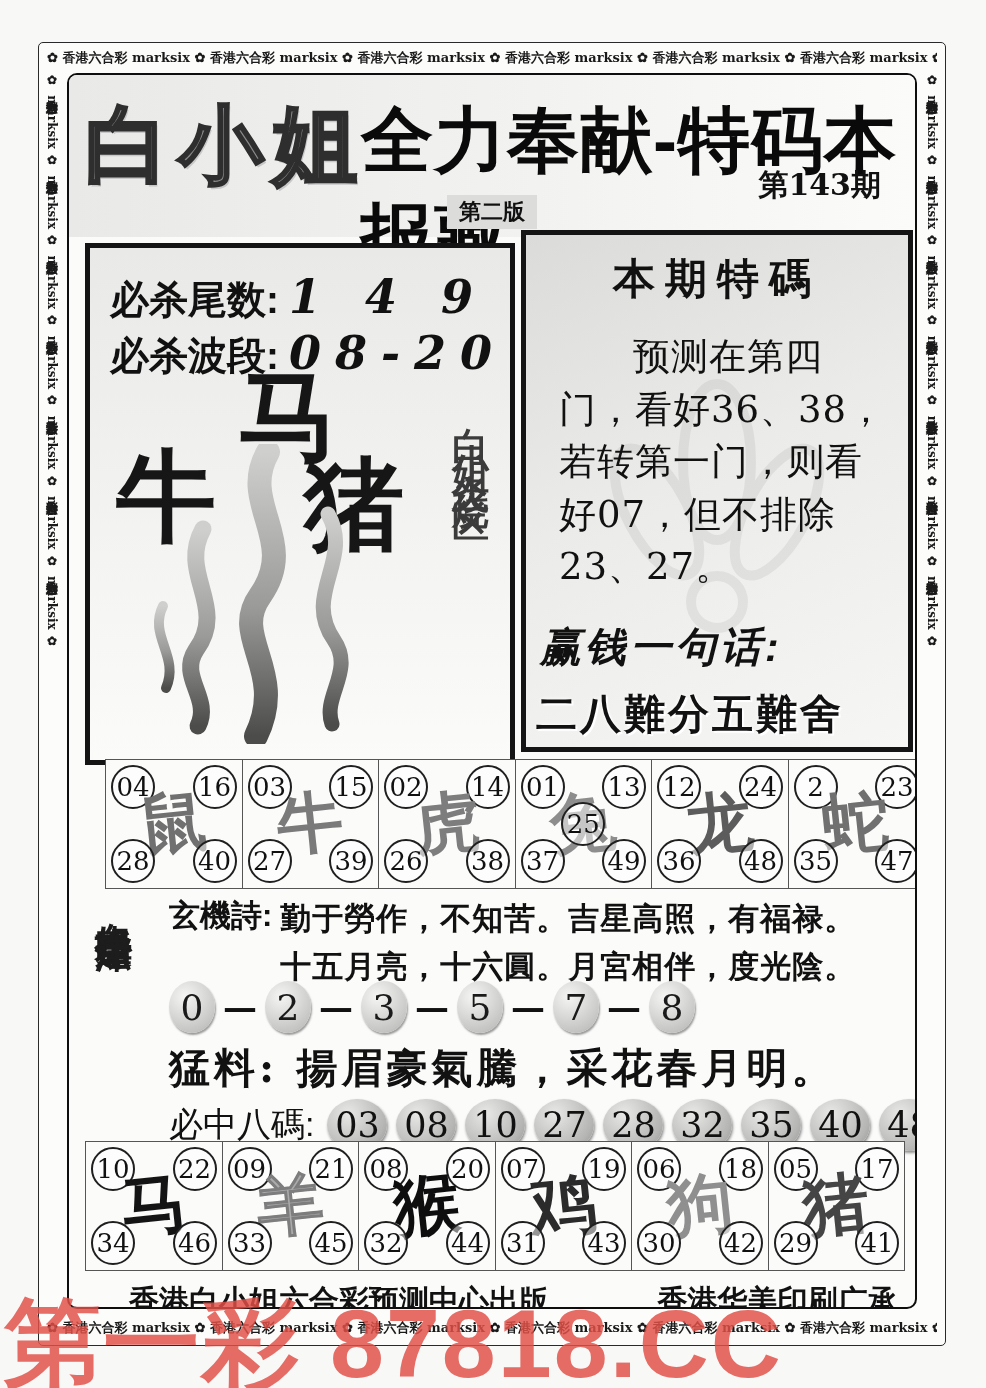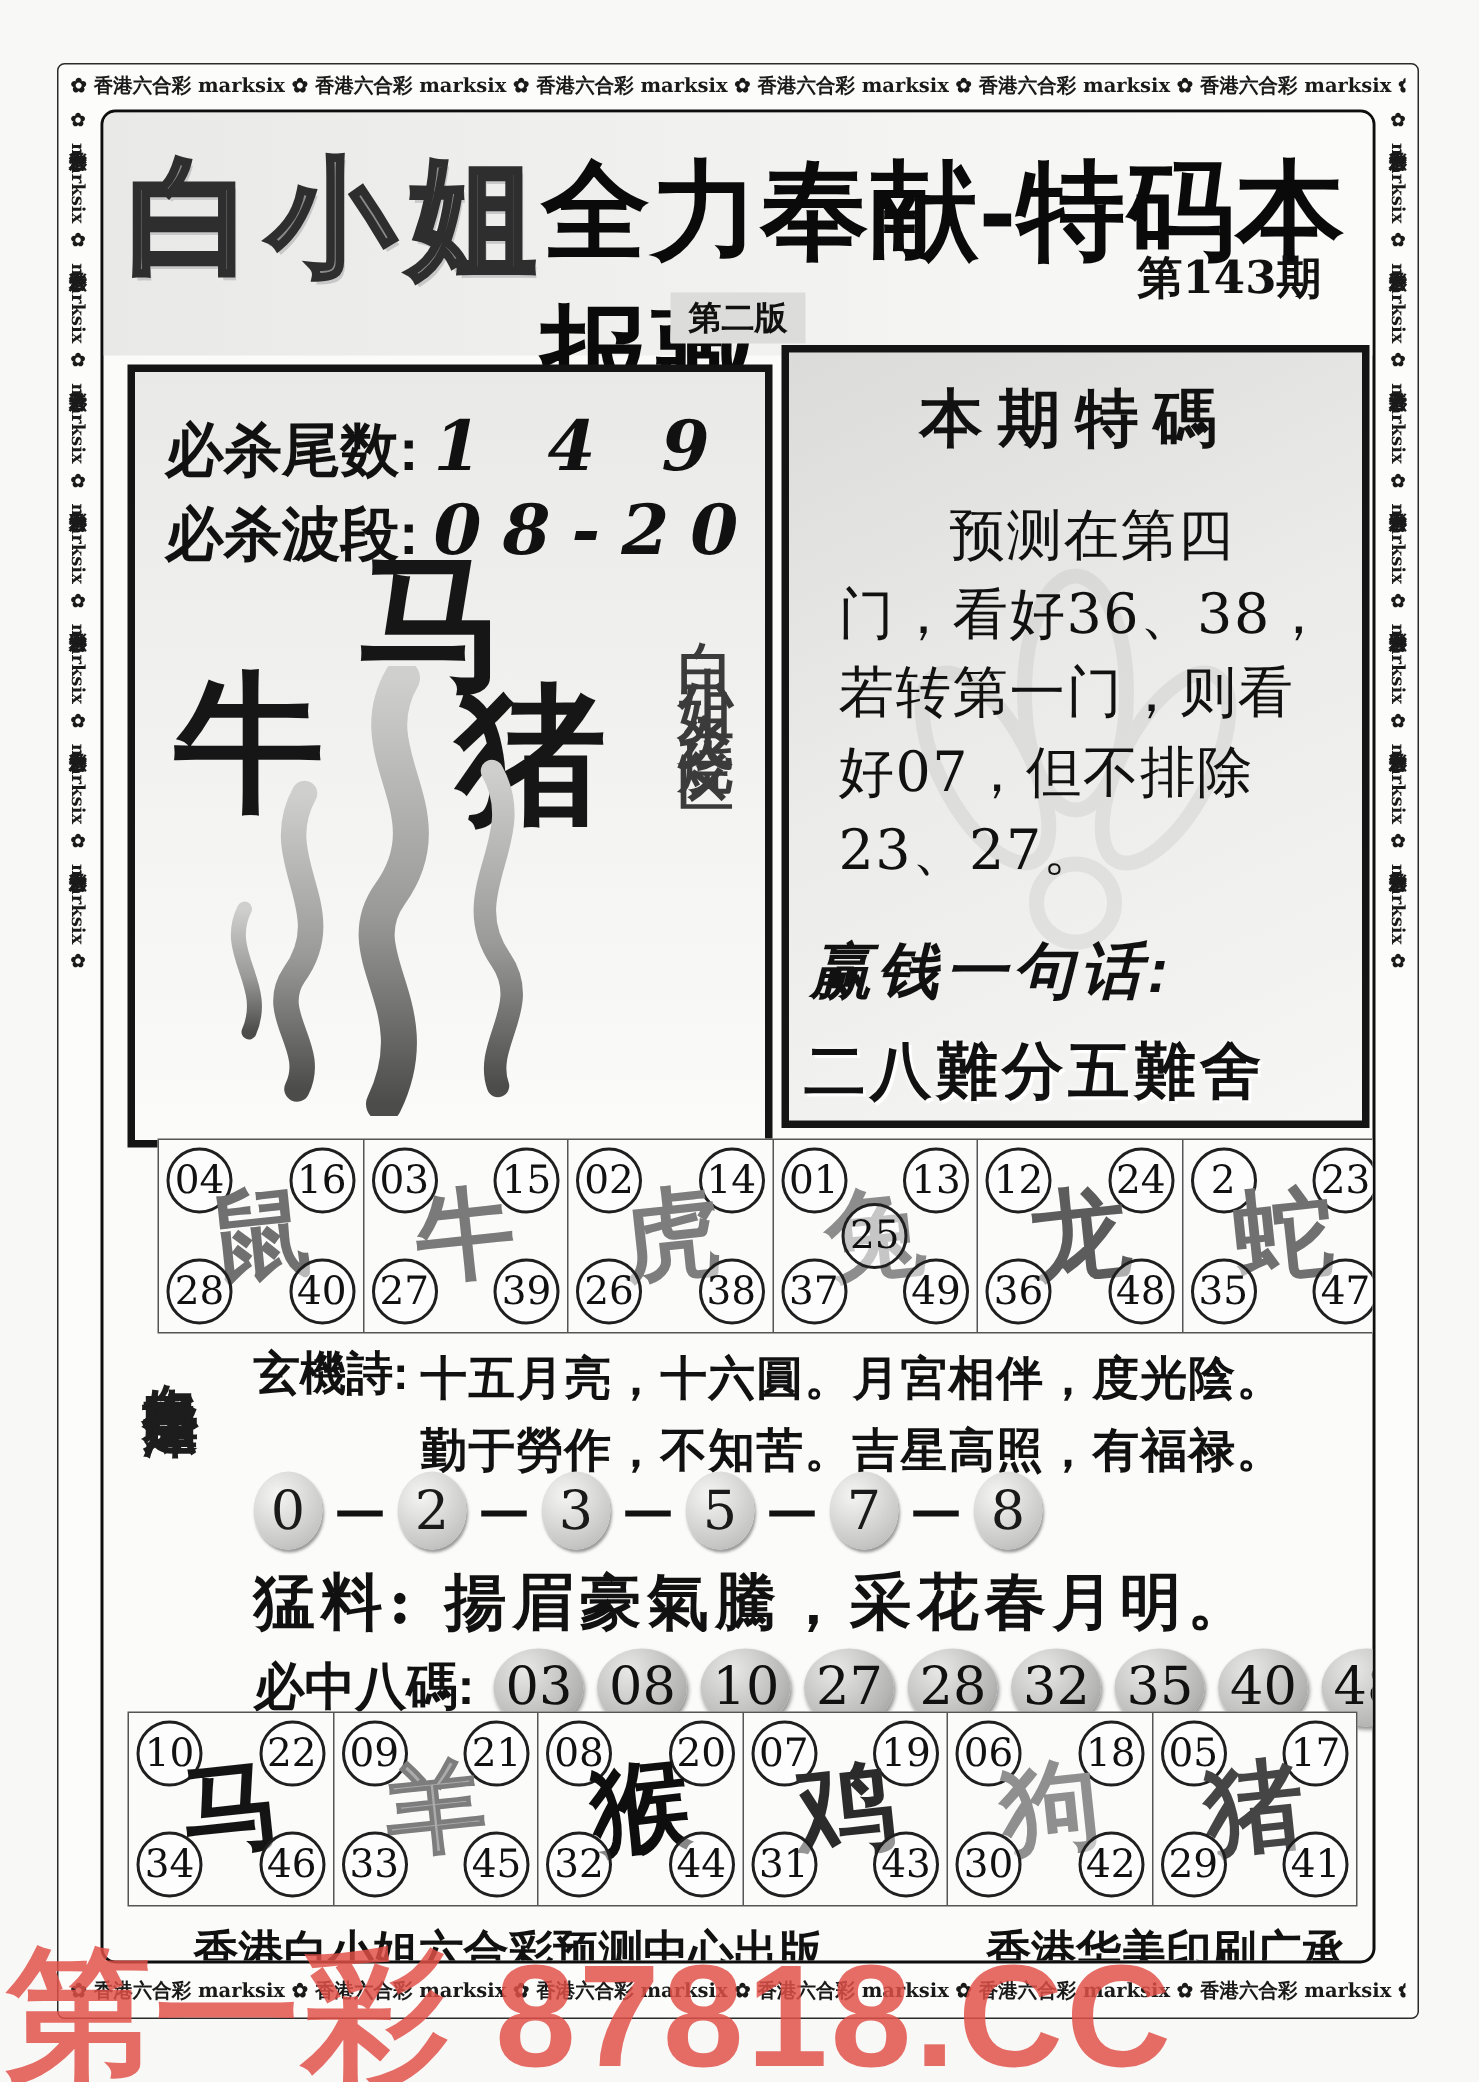--- a/index.html
+++ b/index.html
@@ -94,21 +94,21 @@
   .tails-label{font-size:35px;font-weight:900;font-style:italic;margin-right:8px;
         white-space:nowrap;font-family:"DejaVu Serif",serif;}
   .tail-ball{width:46px;height:52px;border-radius:50%;
         background:radial-gradient(circle at 35% 30%,#f5f5f4,#c4c4c2 75%,#a8a8a6);
         display:flex;align-items:center;justify-content:center;font-size:36px;
         font-family:"DejaVu Serif",serif;color:#1a1a1a;box-shadow:1px 2px 2px #999;}
   .tail-dash{font-size:34px;font-weight:bold;margin:0 4px;}
   .hot{position:absolute;left:100px;top:966px;font-size:41px;font-weight:700;
         letter-spacing:4px;white-space:nowrap;font-family:"DejaVu Serif",serif;}
   .eight{position:absolute;left:100px;top:1024px;display:flex;align-items:center;gap:9px;}
-  .eight-label{font-size:34px;font-weight:700;white-space:nowrap;margin-right:4px;
+  .eight-label{font-size:34px;font-weight:400;white-space:nowrap;margin-right:4px;
         font-family:"Liberation Sans",sans-serif;}
   .code-ball{width:60px;height:52px;border-radius:50%;
         background:radial-gradient(circle at 35% 28%,#e8e8e6,#b5b5b3 70%,#909090);
         display:flex;align-items:center;justify-content:center;font-size:35px;
         font-family:"DejaVu Serif",serif;color:#111;box-shadow:1px 2px 3px #8a8a8a;}
   
   .footer{position:absolute;left:16px;top:1206px;width:818px;display:flex;
         justify-content:flex-start;font-size:30px;font-weight:bold;
         font-family:"Liberation Sans",sans-serif;}
   .footer .pub{margin-left:44px;}
@@ -220,22 +220,22 @@
           <span class="znum bl">35</span>
           <span class="znum br">47</span>
         </div>
       </div>
 
       <div class="vtitle">白小姐指点迷津</div>
 
       <div class="poem">
         <span class="poem-label">玄機詩:</span>
         <div class="poem-lines">
+          <div>勤于勞作，不知苦。吉星高照，有福禄。</div>
           <div>十五月亮，十六圓。月宮相伴，度光陰。</div>
-          <div>勤于勞作，不知苦。吉星高照，有福禄。</div>
         </div>
       </div>
 
       <div class="tails">
         <span class="tail-ball">0</span>
         <span class="tail-dash">—</span>
         <span class="tail-ball">2</span>
         <span class="tail-dash">—</span>
         <span class="tail-ball">3</span>
         <span class="tail-dash">—</span>

